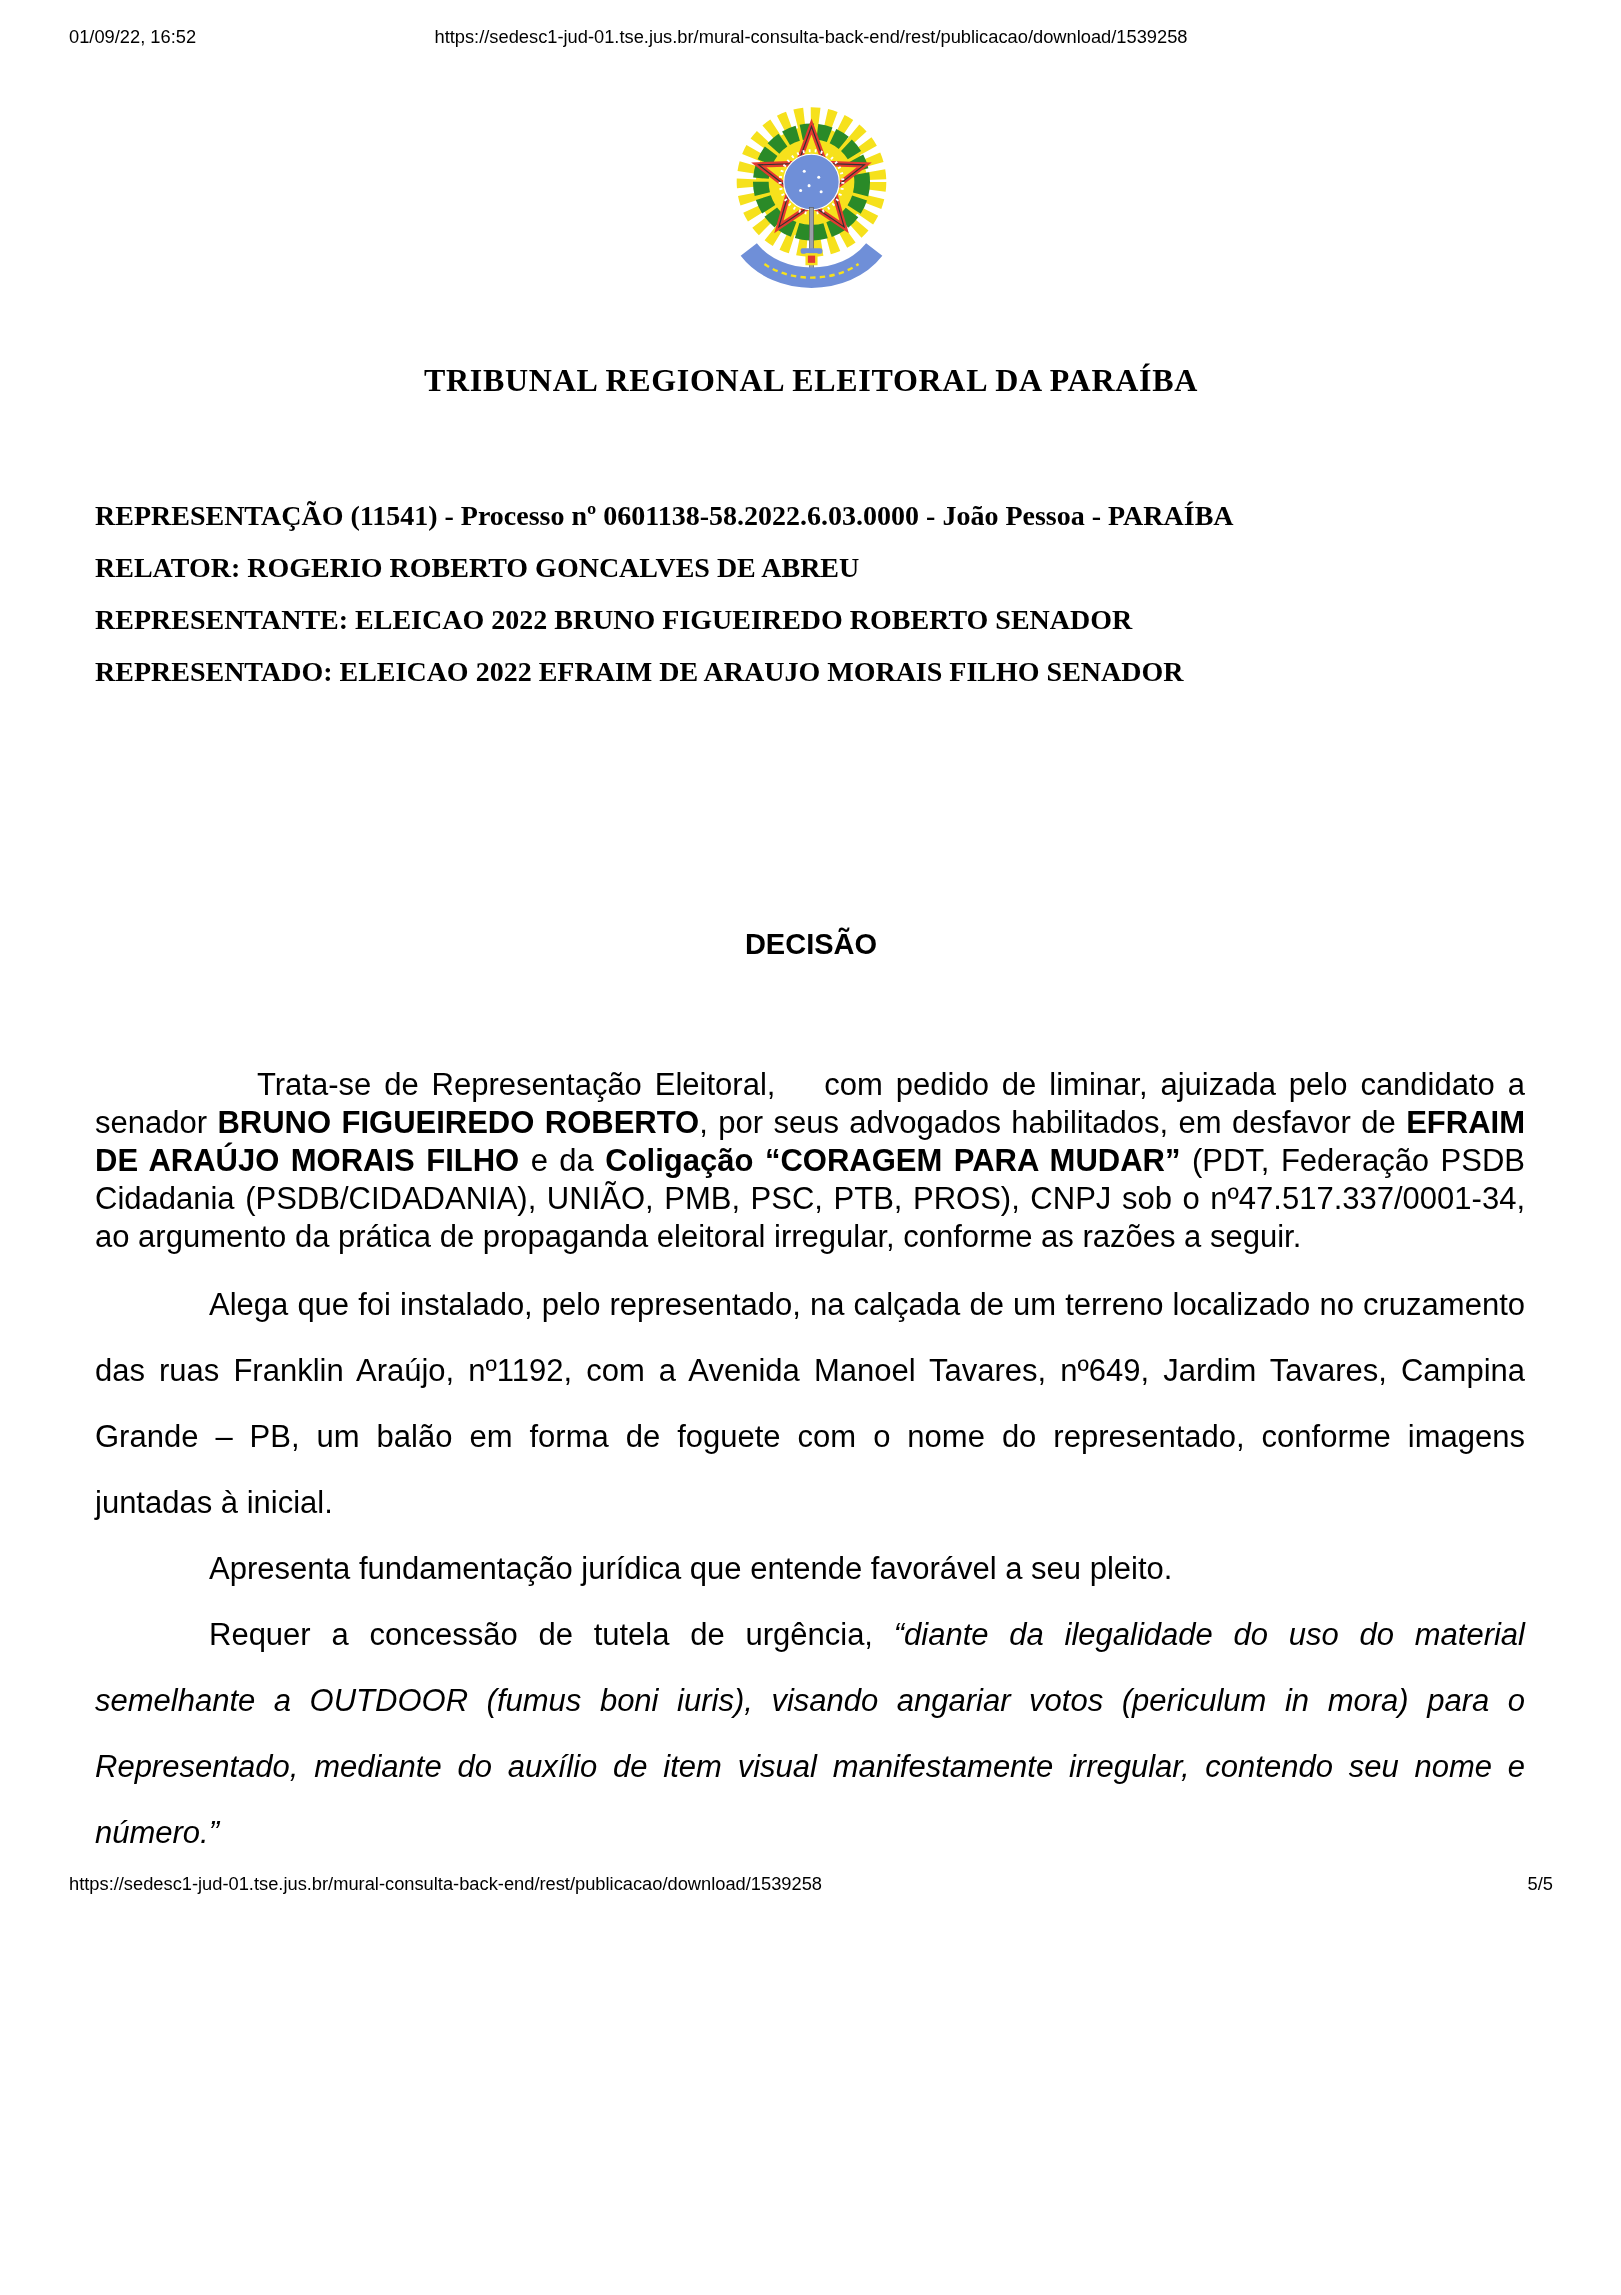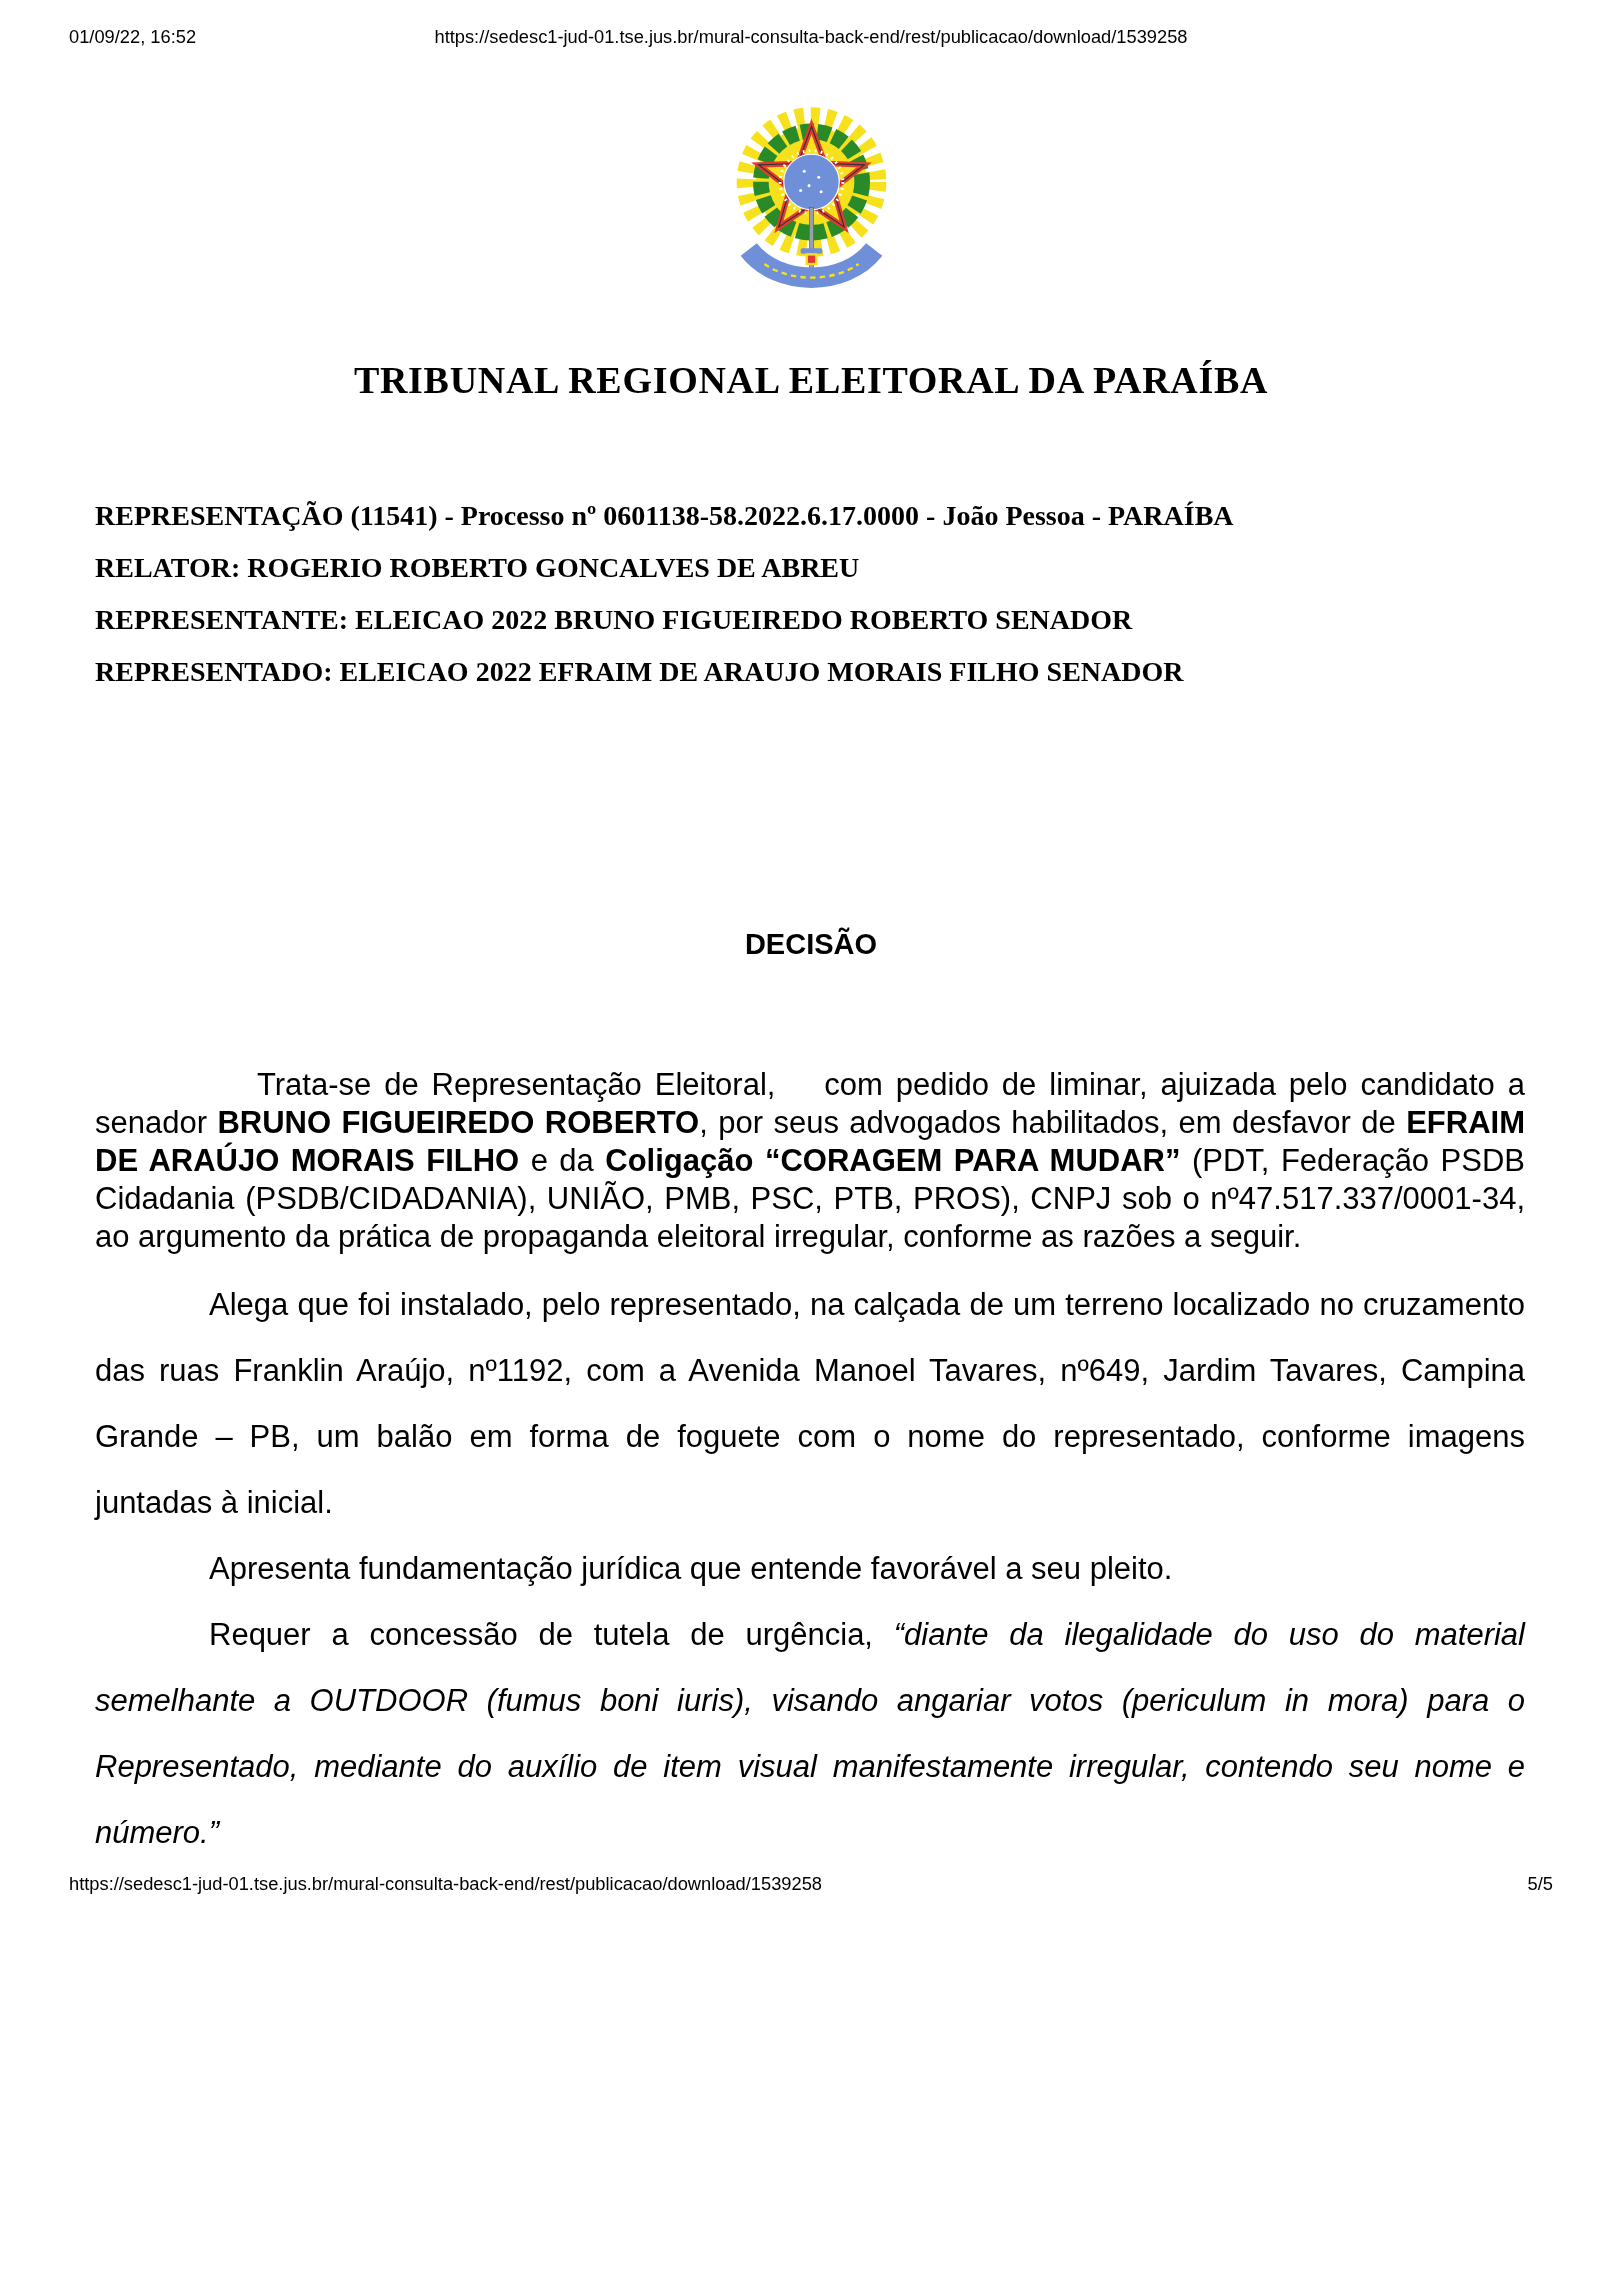--- a/index.html
+++ b/index.html
@@ -28,21 +28,21 @@
     padding:0 69px;font-size:18.3px;line-height:22px;
     display:flex;justify-content:space-between;align-items:baseline;
   }
   
   .logo-wrap{margin-top:58px;text-align:center;}
   .crest{display:inline-block;}
   
   .title{
     margin:69px 0 0;text-align:center;
     font-family:"Liberation Serif",serif;font-weight:bold;
-    font-size:38px;line-height:38px;letter-spacing:0.7px;
+    font-size:32px;line-height:38px;letter-spacing:0.7px;
   }
   
   .meta{margin:103px 97px 0 95px;}
   .meta p{
     margin:0 0 24px;font-family:"Liberation Serif",serif;font-weight:bold;
     font-size:28px;line-height:28px;
   }
   
   .decision-heading{
     margin:243px 0 0;text-align:center;
@@ -93,21 +93,21 @@
       <rect x="122" y="246" width="16" height="16" fill="var(--logo-red)" stroke="var(--logo-yellow)" stroke-width="4"></rect>
 
       <path d="M26,238 C74,300 186,300 234,238" fill="none" stroke="var(--logo-blue)" stroke-width="34"></path>
       <path d="M52,262 C95,292 165,292 208,262" fill="none" stroke="var(--logo-yellow)" stroke-width="4" stroke-dasharray="9 7"></path>
     </svg>
   </div>
 
   <h1 class="title">TRIBUNAL REGIONAL ELEITORAL DA PARAÍBA</h1>
 
   <section class="meta">
-    <p><span>REPRESENTAÇÃO (11541) - Processo nº 0601138-58.2022.6.17.0000 - João Pessoa - PARAÍBA</span></p>
+    <p><span>REPRESENTAÇÃO (11541) - Processo nº 0601138-58.2022.6.03.0000 - João Pessoa - PARAÍBA</span></p>
     <p><span>RELATOR: ROGERIO ROBERTO GONCALVES DE ABREU</span><span class="ru rw">  </span></p>
     <p><span>REPRESENTANTE: ELEICAO 2022 BRUNO FIGUEIREDO ROBERTO SENADOR</span></p>
     <p><span>REPRESENTADO: ELEICAO 2022 EFRAIM DE ARAUJO MORAIS FILHO SENADOR</span></p>
   </section>
 
   <h2 class="decision-heading">DECISÃO</h2>
 
   <section class="bodytext">
     <p class="p-single"><span>Trata-se de Representação Eleitoral, </span><span class="ru">com pedido de liminar</span><span>, ajuizada pelo candidato a senador </span><span class="rb">BRUNO FIGUEIREDO ROBERTO</span><span>, por seus advogados habilitados, em desfavor de </span><span class="rb">EFRAIM DE ARAÚJO MORAIS FILHO</span><span> e da </span><span class="rb">Coligação “CORAGEM PARA MUDAR”</span><span> (PDT, Federação PSDB Cidadania (PSDB/CIDADANIA), UNIÃO, PMB, PSC, PTB, PROS), CNPJ sob o nº47.517.337/0001-34, ao argumento da prática de propaganda eleitoral irregular, conforme as razões a seguir.</span></p>
     <p class="p-double"><span>Alega que foi instalado, pelo representado, na calçada de um terreno localizado no cruzamento das ruas Franklin Araújo, nº1192, com a Avenida Manoel Tavares, nº649, Jardim Tavares, Campina Grande – PB, um balão em forma de foguete com o nome do representado, conforme imagens juntadas à inicial.</span></p>

